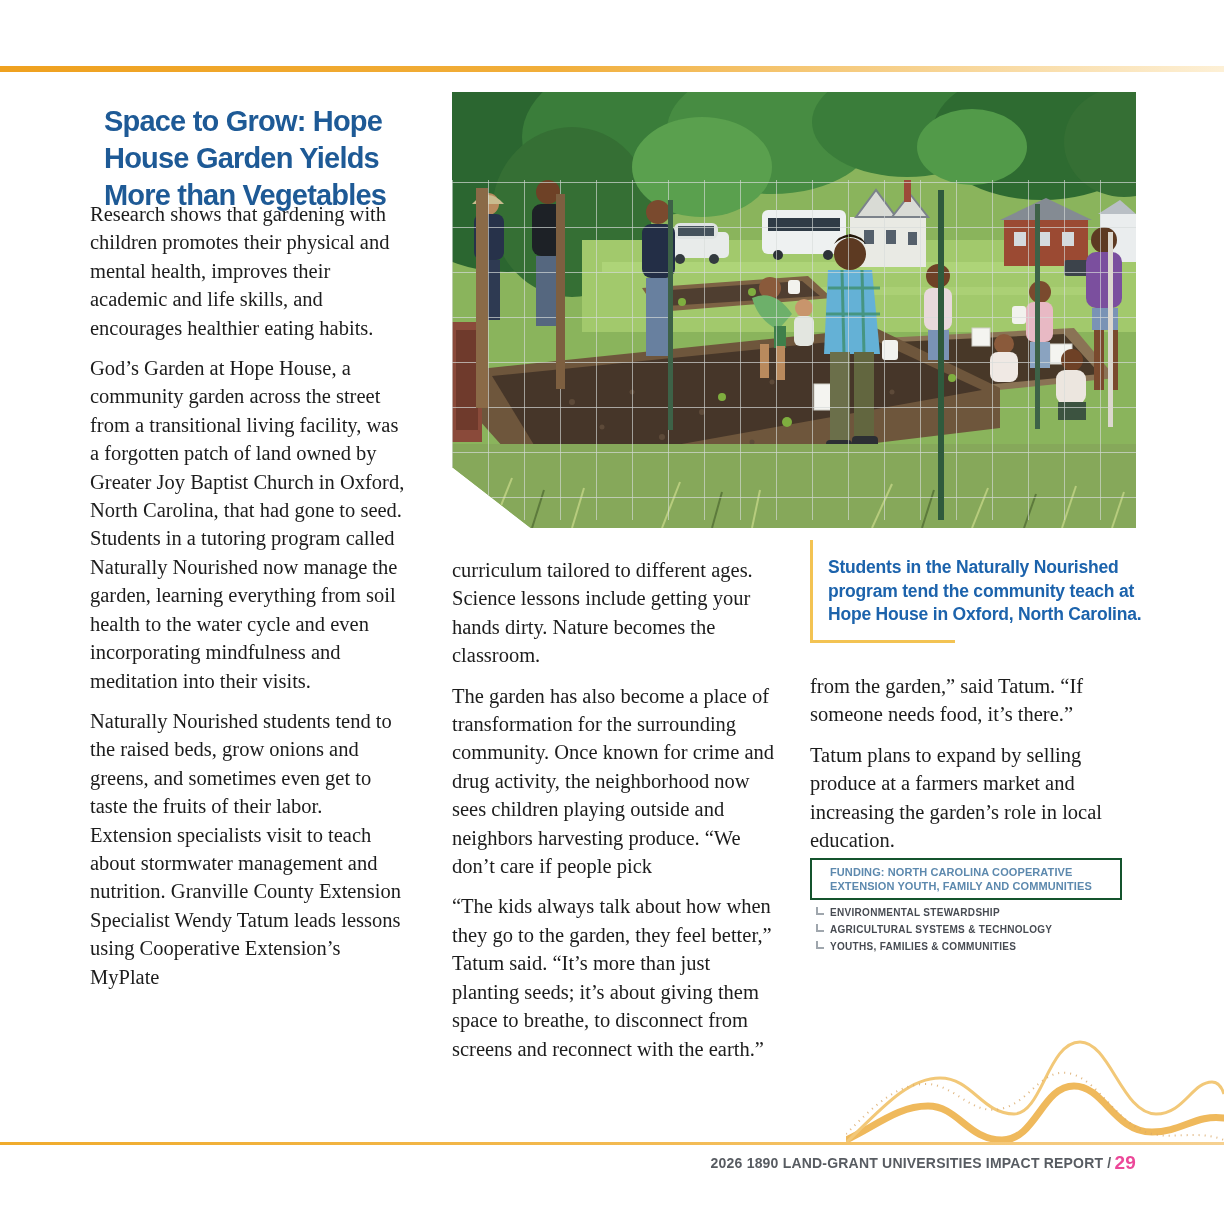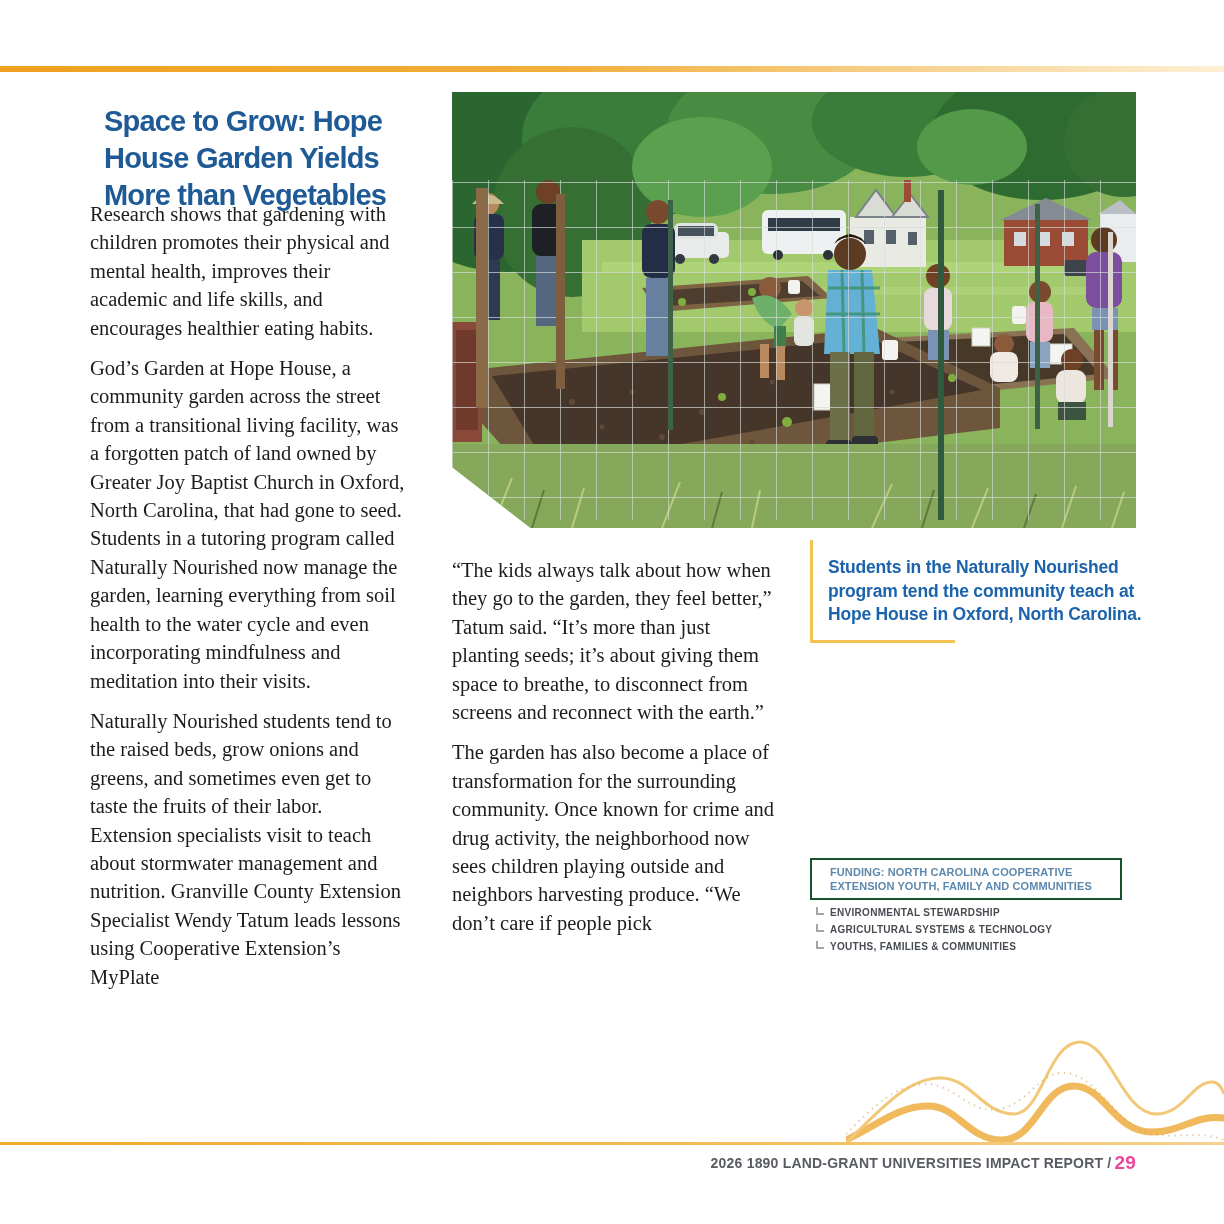--- a/index.html
+++ b/index.html
@@ -243,30 +243,35 @@
       <rect x="24" y="96" width="12" height="220" fill="#8a6a47"></rect>
       <rect x="104" y="102" width="9" height="195" fill="#7d5f40"></rect>
       <rect x="216" y="108" width="5" height="230" fill="#3d6247"></rect>
       <rect x="486" y="98" width="6" height="330" fill="#2f5a3d"></rect>
       <rect x="583" y="112" width="5" height="225" fill="#3d6247"></rect>
       <rect x="656" y="140" width="5" height="195" fill="#dcd8cf"></rect>
     </svg>
   </div>
 
   <div class="col col-mid">
+    <p>curriculum tailored to different ages. Science lessons include getting your hands dirty. Nature becomes the classroom.</p>
+    <p>The garden has also become a place of transformation for the surrounding community. Once known for crime and drug activity, the neighborhood now sees children playing outside and neighbors harvesting produce. “We don’t care if people pick</p>
     <p>“The kids always talk about how when they go to the garden, they feel better,” Tatum said. “It’s more than just planting seeds; it’s about giving them space to breathe, to disconnect from screens and reconnect with the earth.”</p>
-    <p>The garden has also become a place of transformation for the surrounding community. Once known for crime and drug activity, the neighborhood now sees children playing outside and neighbors harvesting produce. “We don’t care if people pick</p>
   </div>
 
   <div class="caption-block">
     <div class="caption-vbar"></div>
     <div class="caption-hbar"></div>
     <div class="caption-text">Students in the Naturally Nourished program tend the community teach at Hope House in Oxford, North Carolina.</div>
   </div>
 
+  <div class="col col-right">
+    <p>from the garden,” said Tatum. “If someone needs food, it’s there.”</p>
+    <p>Tatum plans to expand by selling produce at a farmers market and increasing the garden’s role in local education.</p>
+  </div>
 
   <div class="funding">
     <div class="funding-title">FUNDING: NORTH CAROLINA COOPERATIVE EXTENSION YOUTH, FAMILY AND COMMUNITIES</div>
     <div class="funding-list">
       <div class="funding-item">
         <span class="branch-icon"></span>
         <span class="funding-label">ENVIRONMENTAL STEWARDSHIP</span>
       </div>
       <div class="funding-item">
         <span class="branch-icon"></span>

